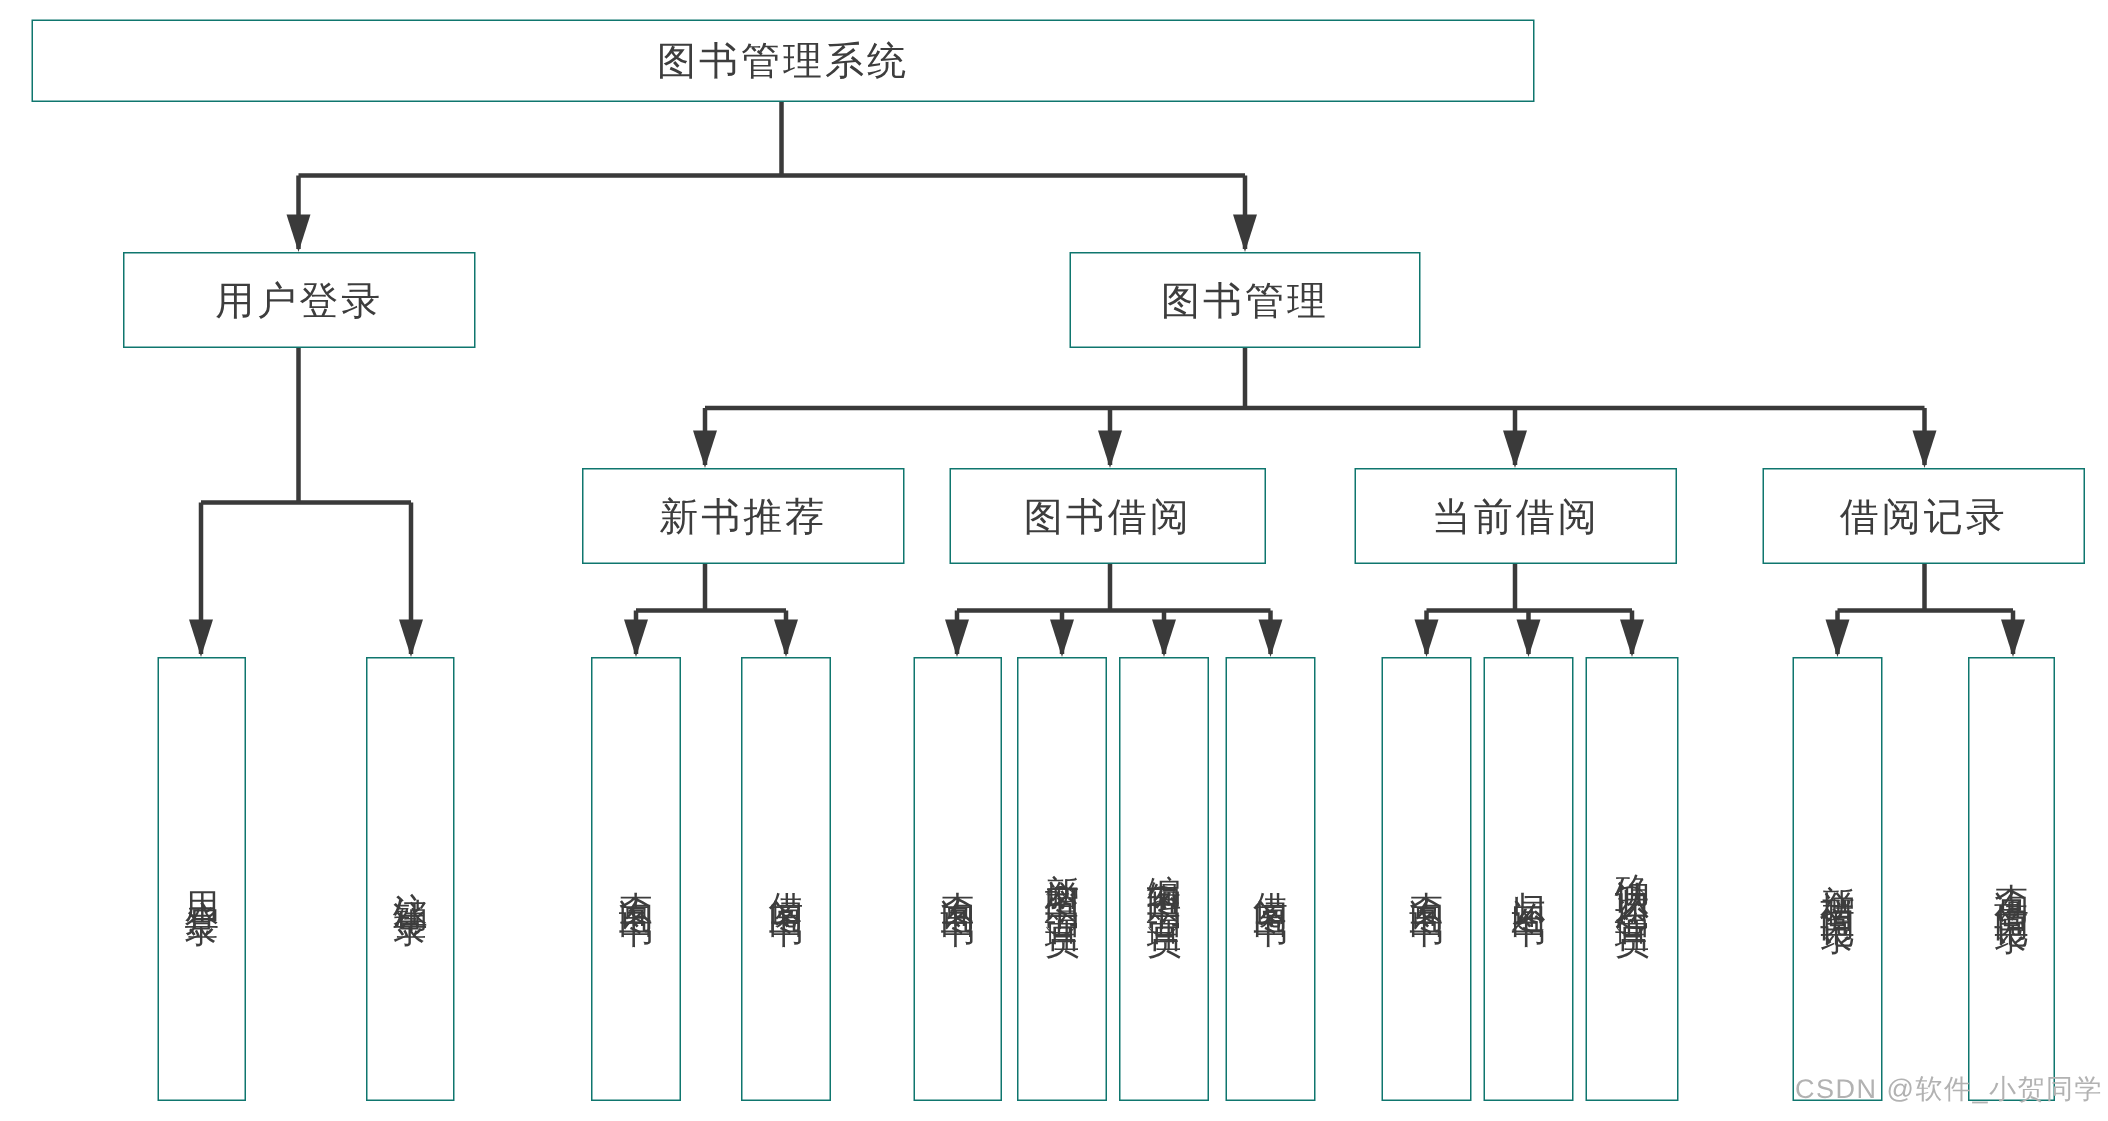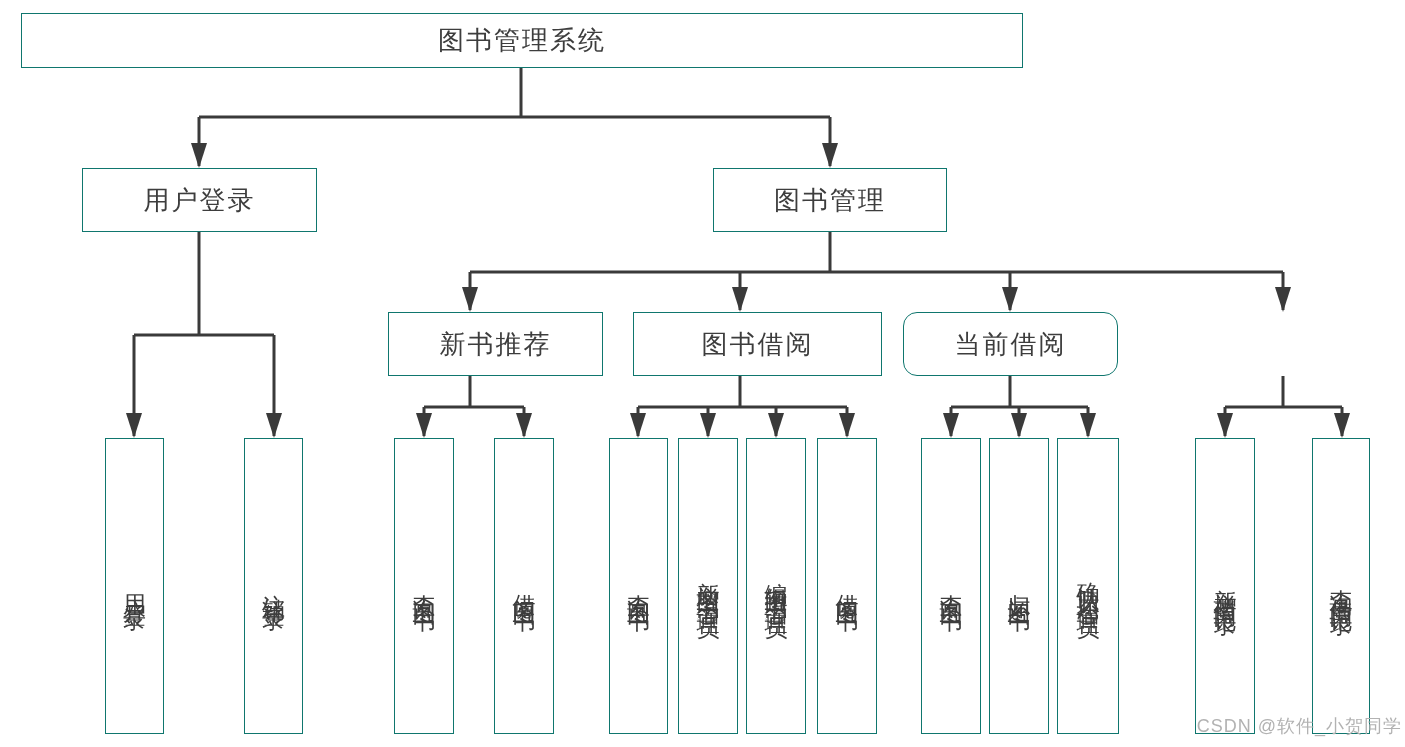--- a/index.html
+++ b/index.html
@@ -122,22 +122,23 @@
       <polygon points="1334,413 1350,413 1342,438"></polygon>
     </g>
   </svg>
 
   <div class="box" style="left:21px; top:13px; width:1002px; height:55px;">图书管理系统</div>
 
   <div class="box" style="left:82px; top:168px; width:235px; height:64px;">用户登录</div>
   <div class="box" style="left:713px; top:168px; width:234px; height:64px;">图书管理</div>
 
   <div class="box" style="left:363px; top:312px; width:215px; height:64px;margin-left:25px;">新书推荐</div>
-  <div class="box" style="left:633px; top:312px; width:249px; height:64px;">图书借阅</div>
-  <div class="box" style="left:903px; top:312px; width:215px; height:64px;border-radius:14px;">当前借阅</div>
+  <div class="box" style="left:633px; top:312px; width:211px; height:64px;">图书借阅</div>
+  <div class="box" style="left:903px; top:312px; width:215px; height:64px;">当前借阅</div>
+  <div class="box" style="left:1175px; top:312px; width:215px; height:64px;">借阅记录</div>
 
   <div class="box leaf" style="left:105px; top:438px; width:59px; height:296px;">用户登录</div>
   <div class="box leaf" style="left:244px; top:438px; width:59px; height:296px;">注销登录</div>
 
   <div class="box leaf" style="left:394px; top:438px; width:60px; height:296px;">查询图书</div>
   <div class="box leaf" style="left:494px; top:438px; width:60px; height:296px;">借阅图书</div>
 
   <div class="box leaf" style="left:609px; top:438px; width:59px; height:296px;">查询图书</div>
   <div class="box leaf" style="left:678px; top:438px; width:60px; height:296px;">新增图书（管理员）</div>
   <div class="box leaf" style="left:746px; top:438px; width:60px; height:296px;">编辑图书（管理员）</div>

